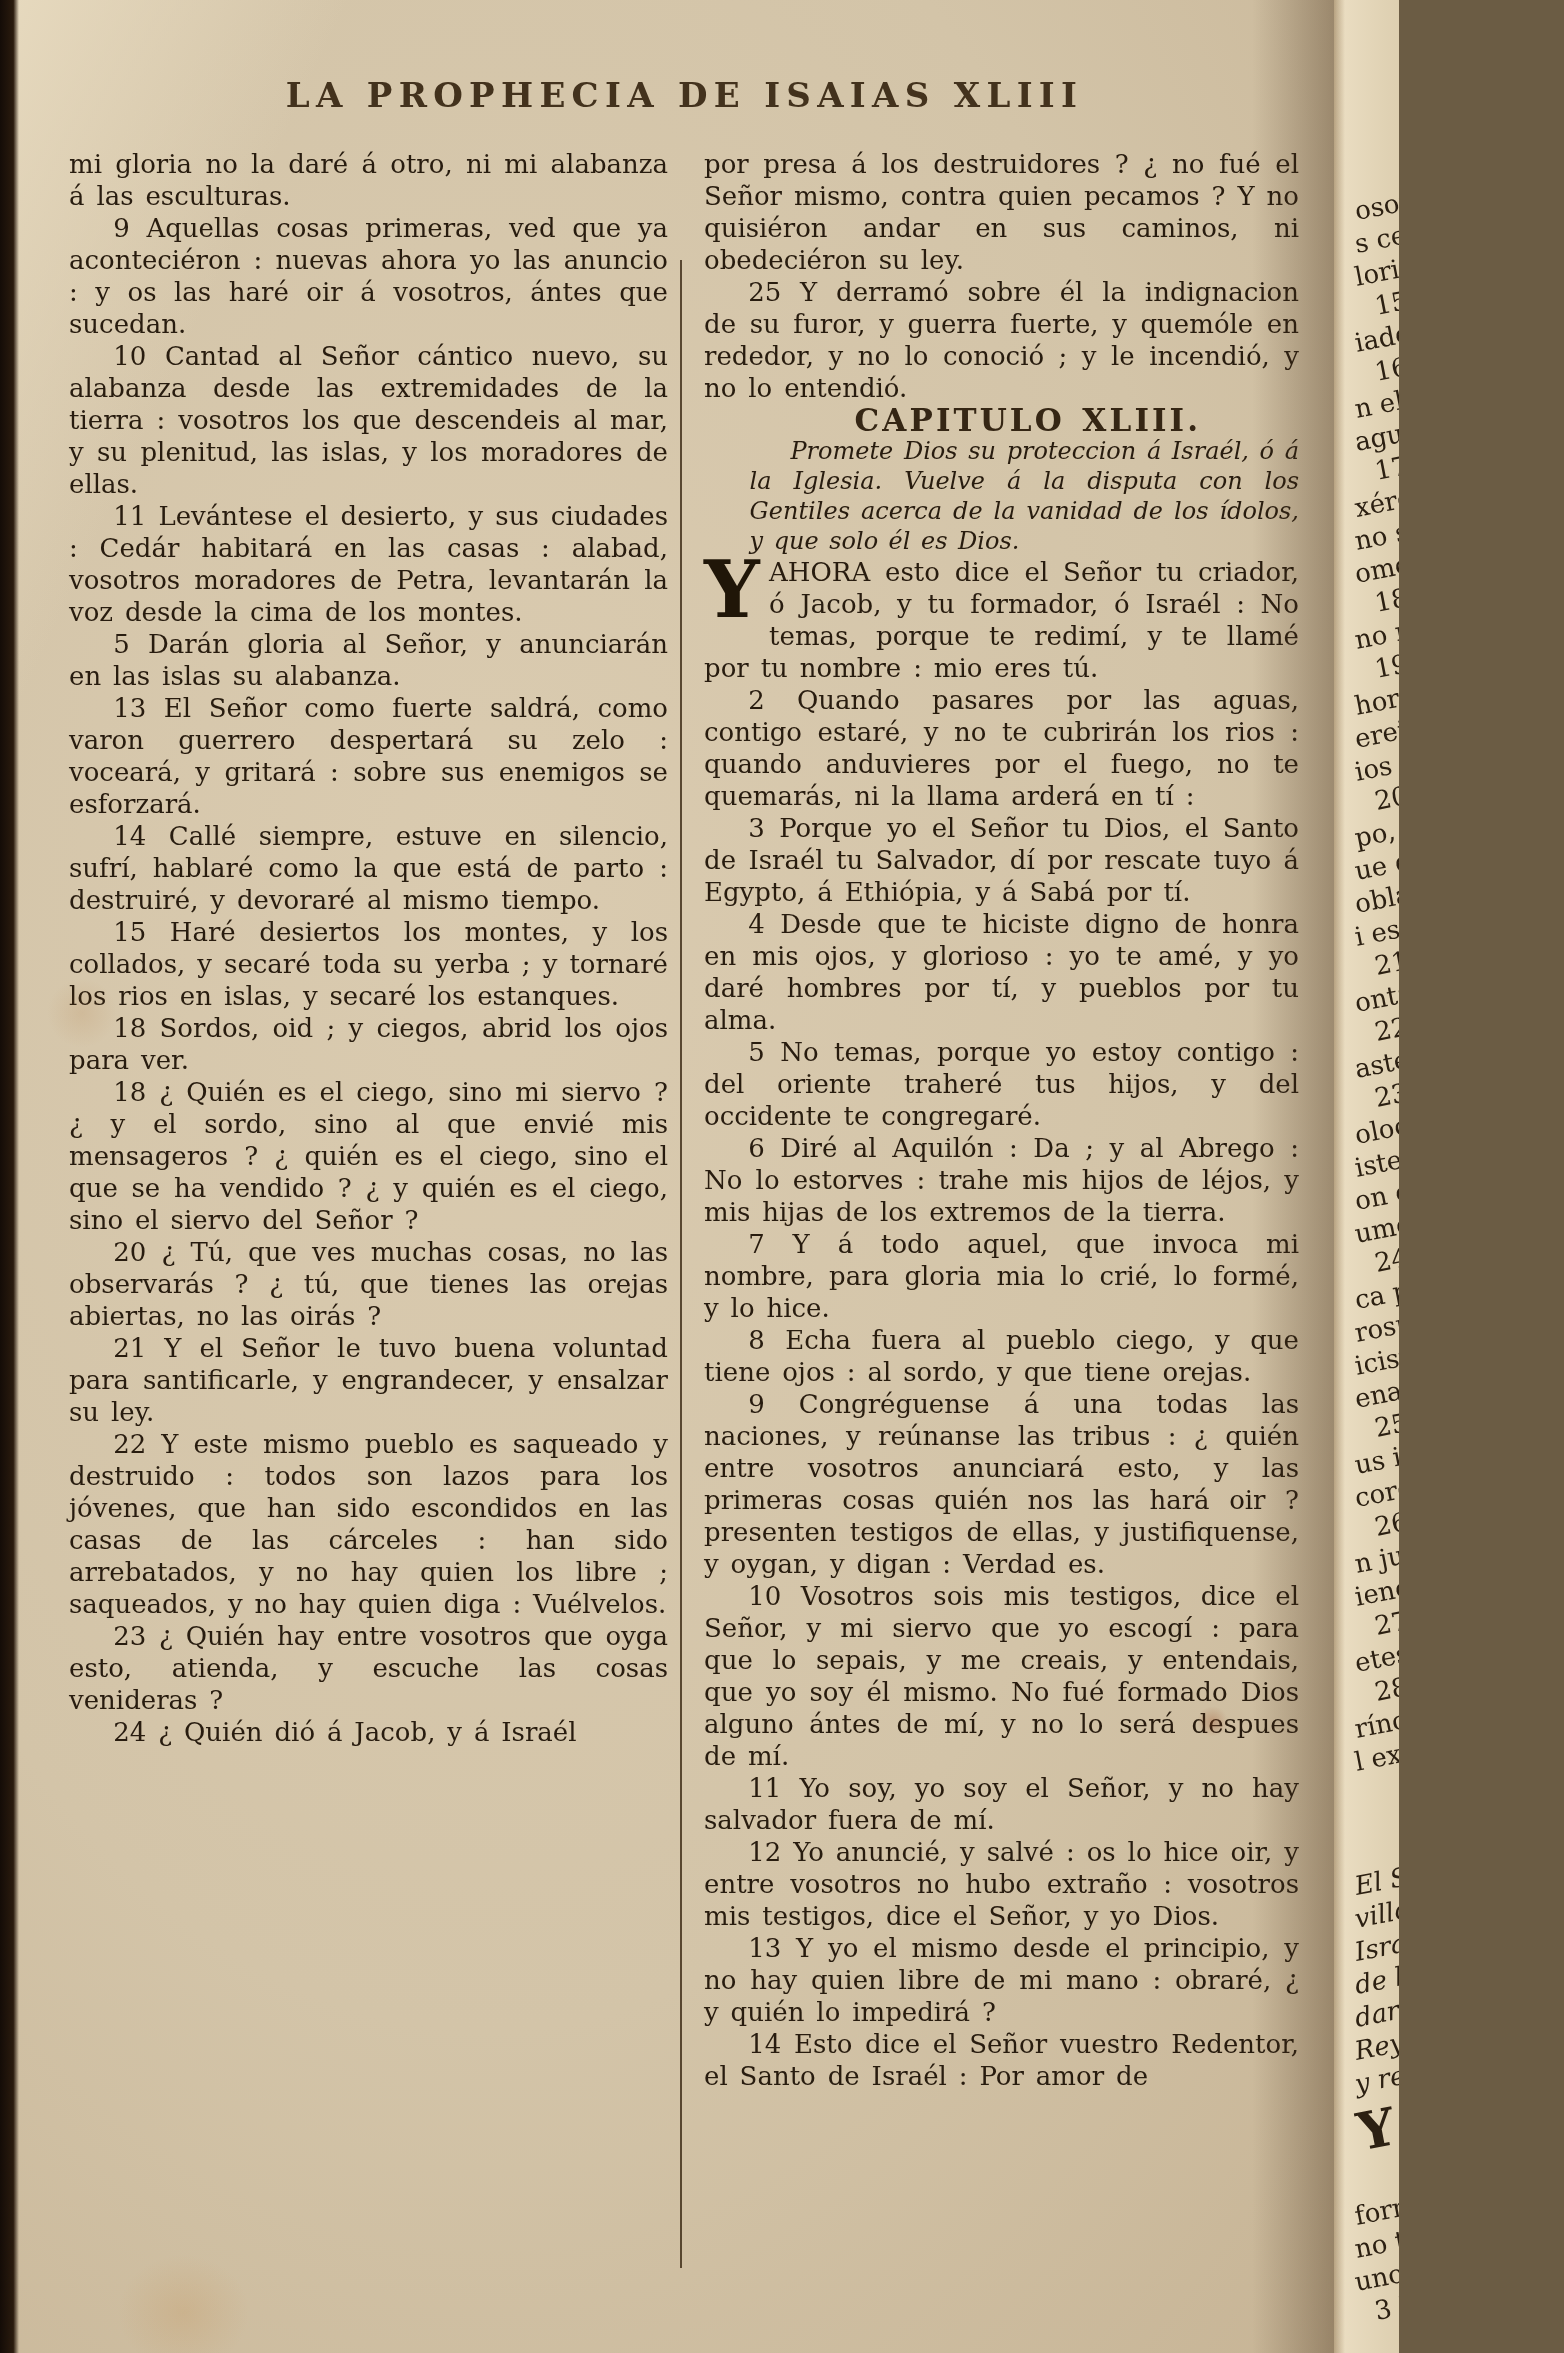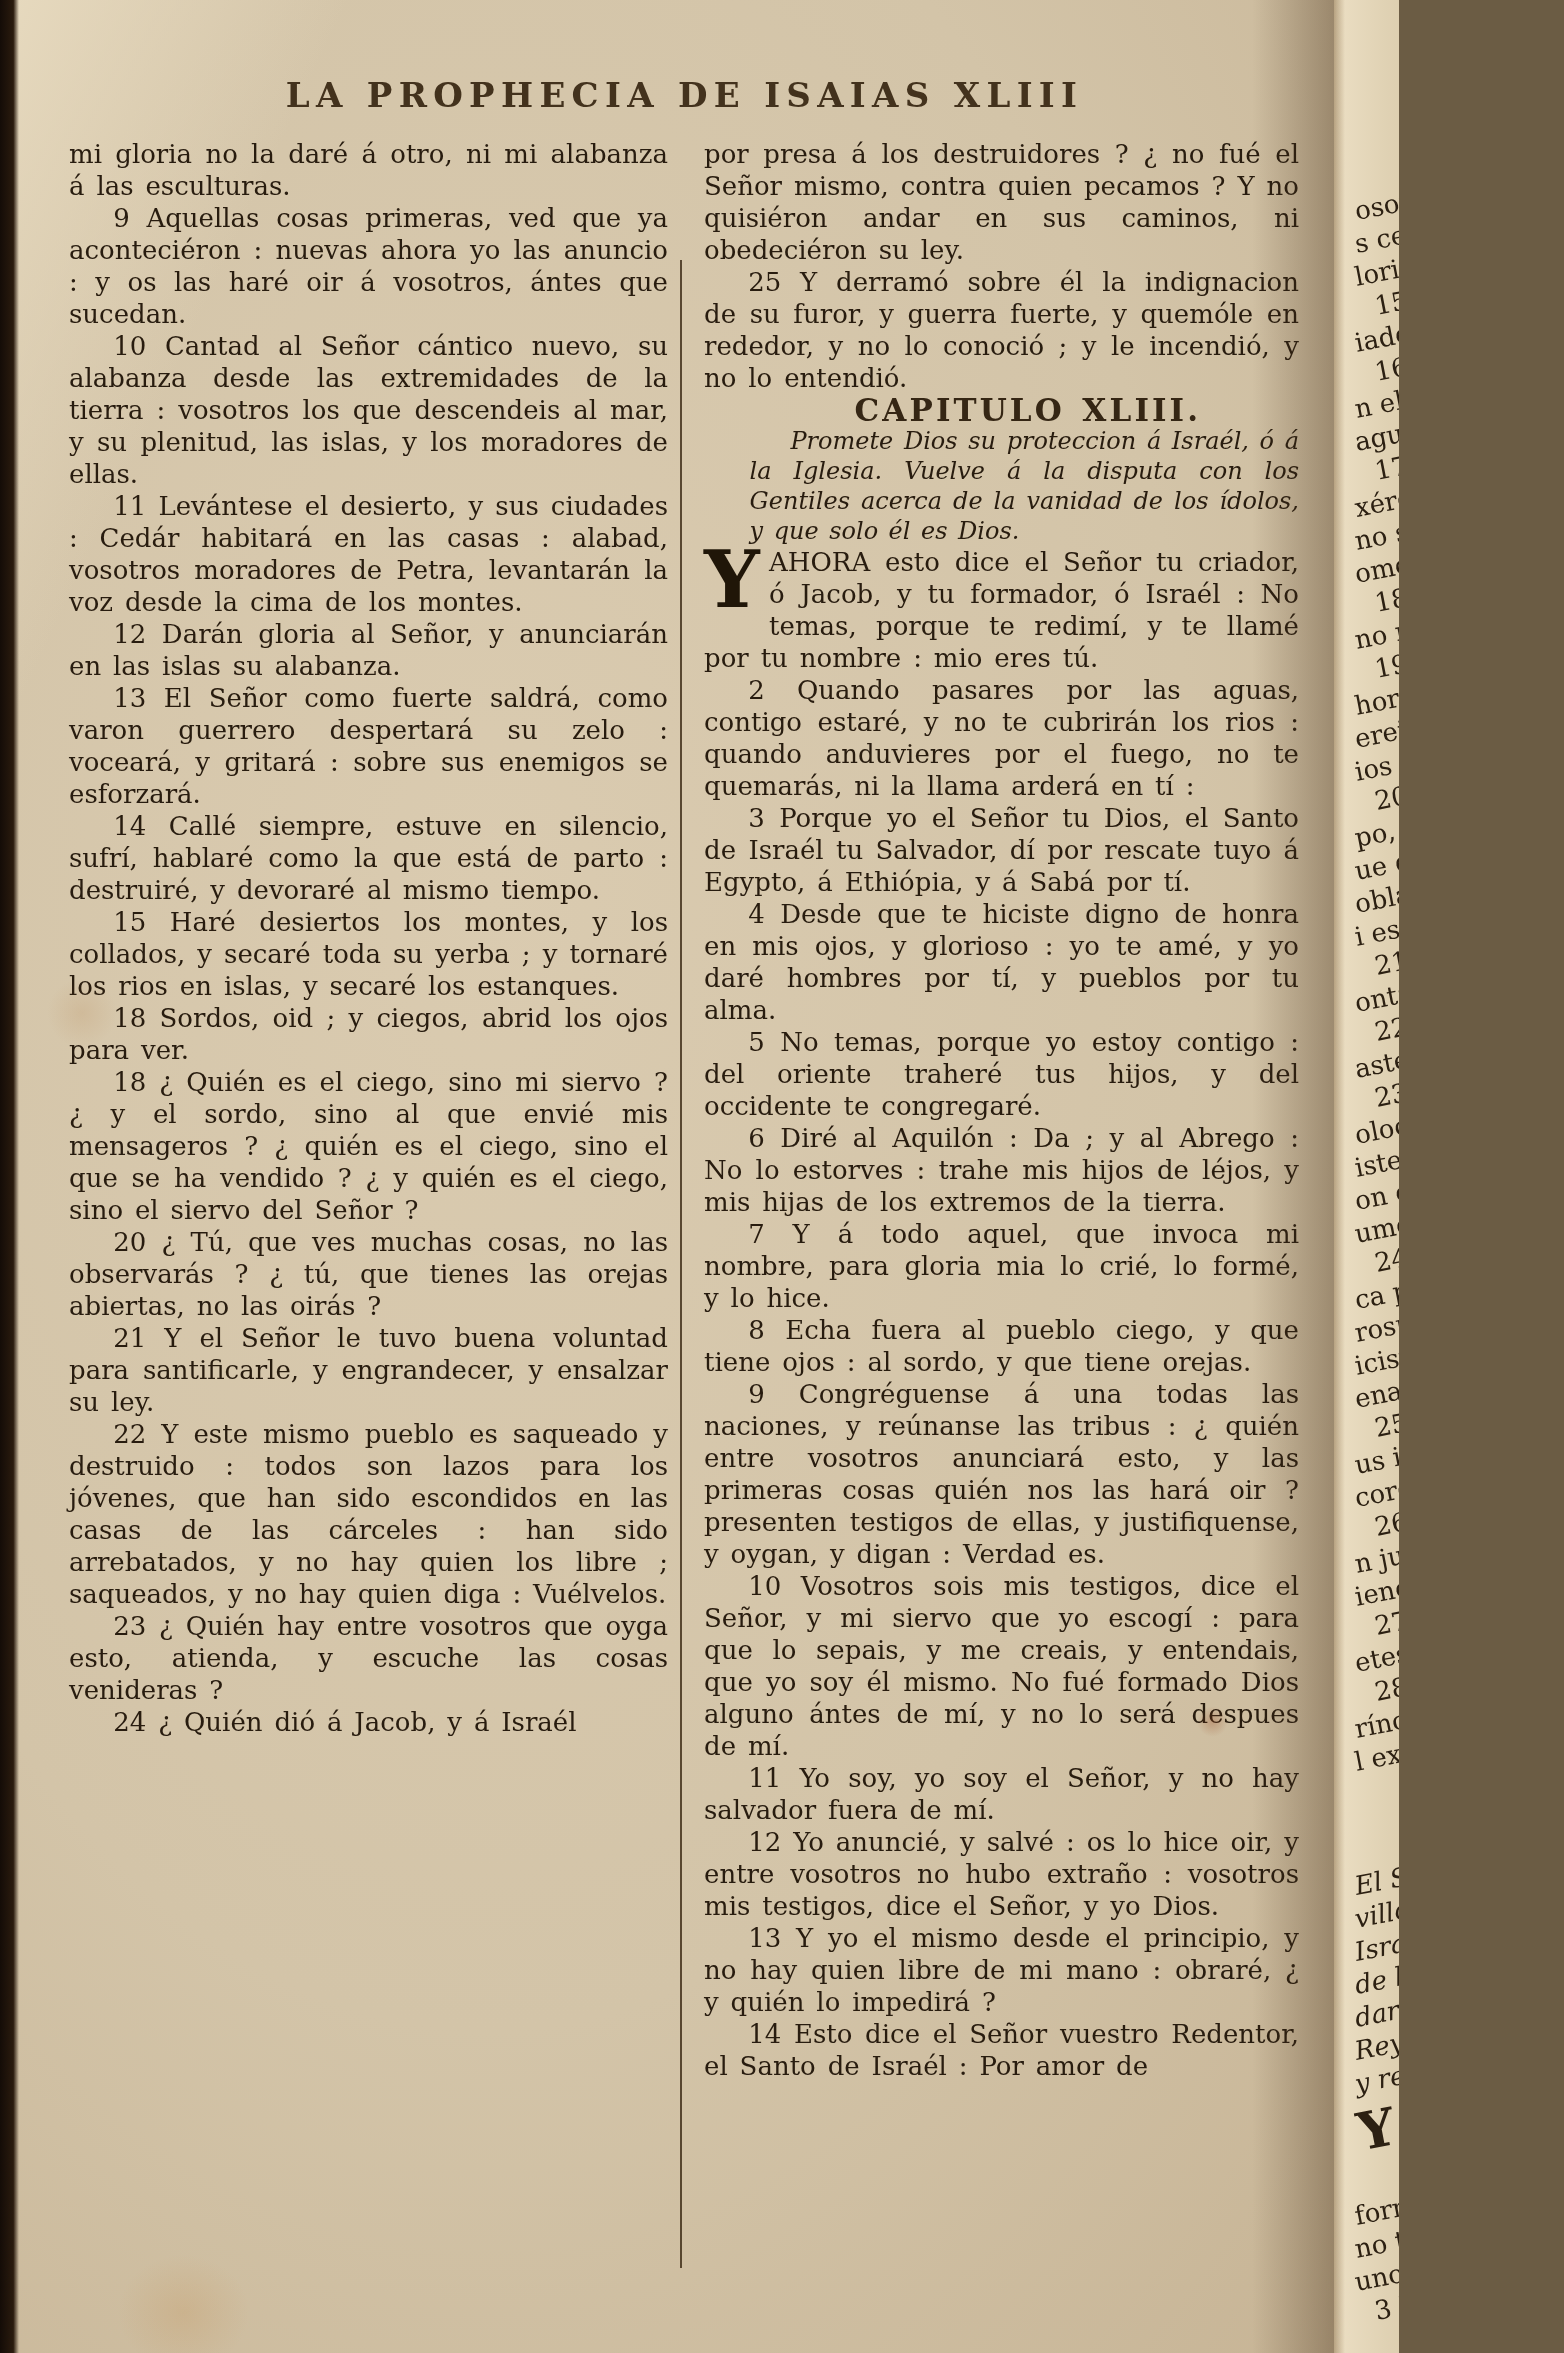--- a/index.html
+++ b/index.html
@@ -29,21 +29,21 @@
   .sline.h{font-size:31px;letter-spacing:2.3px;padding-left:44px;font-weight:600;color:#352614;}
   .sline.gap{margin-top:45px;}
   .sline.after-h{margin-top:12.5px;}
   .sline.dc{padding-left:0;}
   .sline.ind{padding-left:50px;}
   .bigY{font-size:52px;font-weight:700;vertical-align:-9.4px;letter-spacing:3.1px;}
 
   .header{position:absolute;left:70px;top:75px;width:1229px;text-align:center;
     font-size:34px;letter-spacing:6.3px;font-weight:600;color:#43321d;}
 
-  .col{position:absolute;top:138px;font-size:26px;line-height:32px;
+  .col{position:absolute;top:148px;font-size:26px;line-height:32px;
     text-align:justify;word-spacing:.14em;}
   .col-left{left:69px;width:599px;}
   .col-right{left:704px;width:595px;}
   .col p{margin:0;text-indent:1.7em;}
   .col p.noindent{text-indent:0;}
   .divider{position:absolute;left:680px;top:260px;width:2.3px;height:2008px;
     background:#42301b;opacity:.85;}
 
   .chapter-heading{margin:27px 0 7.8px 0;text-align:center;text-indent:0;
     font-size:31px;letter-spacing:3.1px;font-weight:600;color:#352614;}
@@ -63,21 +63,21 @@
 <body>
 
 <div class="page">
   <div class="header">LA PROPHECIA DE ISAIAS XLIII</div>
 
   <div class="col col-left" id="colLeft">
       <p class="noindent">mi gloria no la daré á otro, ni mi alabanza á las esculturas.</p>
       <p class="">9 Aquellas cosas primeras, ved que ya aconteciéron : nuevas ahora yo las anuncio : y os las haré oir á vosotros, ántes que sucedan.</p>
       <p class="">10 Cantad al Señor cántico nuevo, su alabanza desde las extremidades de la tierra : vosotros los que descendeis al mar, y su plenitud, las islas, y los moradores de ellas.</p>
       <p class="">11 Levántese el desierto, y sus ciudades : Cedár habitará en las casas : alabad, vosotros moradores de Petra, levantarán la voz desde la cima de los montes.</p>
-      <p class="">12 Darán gloria al Señor, y anunciarán en las islas su alabanza.</p>
+      <p class="">5 Darán gloria al Señor, y anunciarán en las islas su alabanza.</p>
       <p class="">13 El Señor como fuerte saldrá, como varon guerrero despertará su zelo : voceará, y gritará : sobre sus enemigos se esforzará.</p>
       <p class="">14 Callé siempre, estuve en silencio, sufrí, hablaré como la que está de parto : destruiré, y devoraré al mismo tiempo.</p>
       <p class="">15 Haré desiertos los montes, y los collados, y secaré toda su yerba ; y tornaré los rios en islas, y secaré los estanques.</p>
       <p class="">18 Sordos, oid ; y ciegos, abrid los ojos para ver.</p>
       <p class="">18 ¿ Quién es el ciego, sino mi siervo ? ¿ y el sordo, sino al que envié mis mensageros ? ¿ quién es el ciego, sino el que se ha vendido ? ¿ y quién es el ciego, sino el siervo del Señor ?</p>
       <p class="">20 ¿ Tú, que ves muchas cosas, no las observarás ? ¿ tú, que tienes las orejas abiertas, no las oirás ?</p>
       <p class="">21 Y el Señor le tuvo buena voluntad para santificarle, y engrandecer, y ensalzar su ley.</p>
       <p class="">22 Y este mismo pueblo es saqueado y destruido : todos son lazos para los jóvenes, que han sido escondidos en las casas de las cárceles : han sido arrebatados, y no hay quien los libre ; saqueados, y no hay quien diga : Vuélvelos.</p>
       <p class="">23 ¿ Quién hay entre vosotros que oyga esto, atienda, y escuche las cosas venideras ?</p>
       <p class="">24 ¿ Quién dió á Jacob, y á Israél</p>

